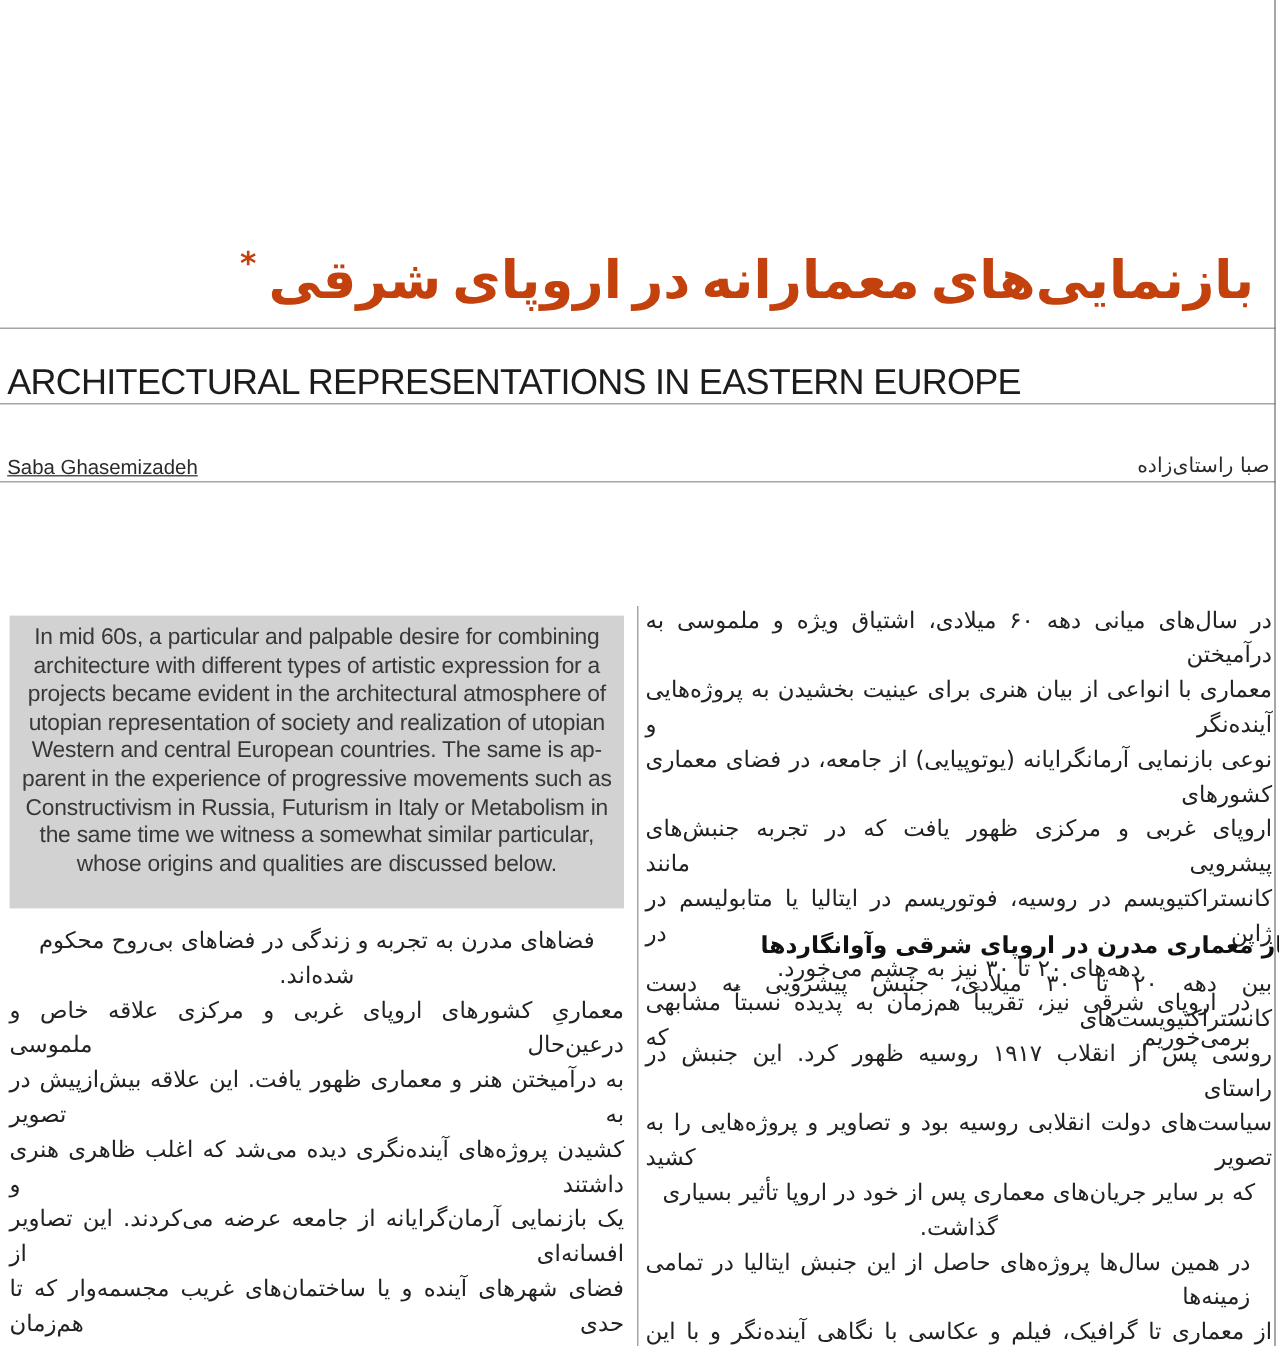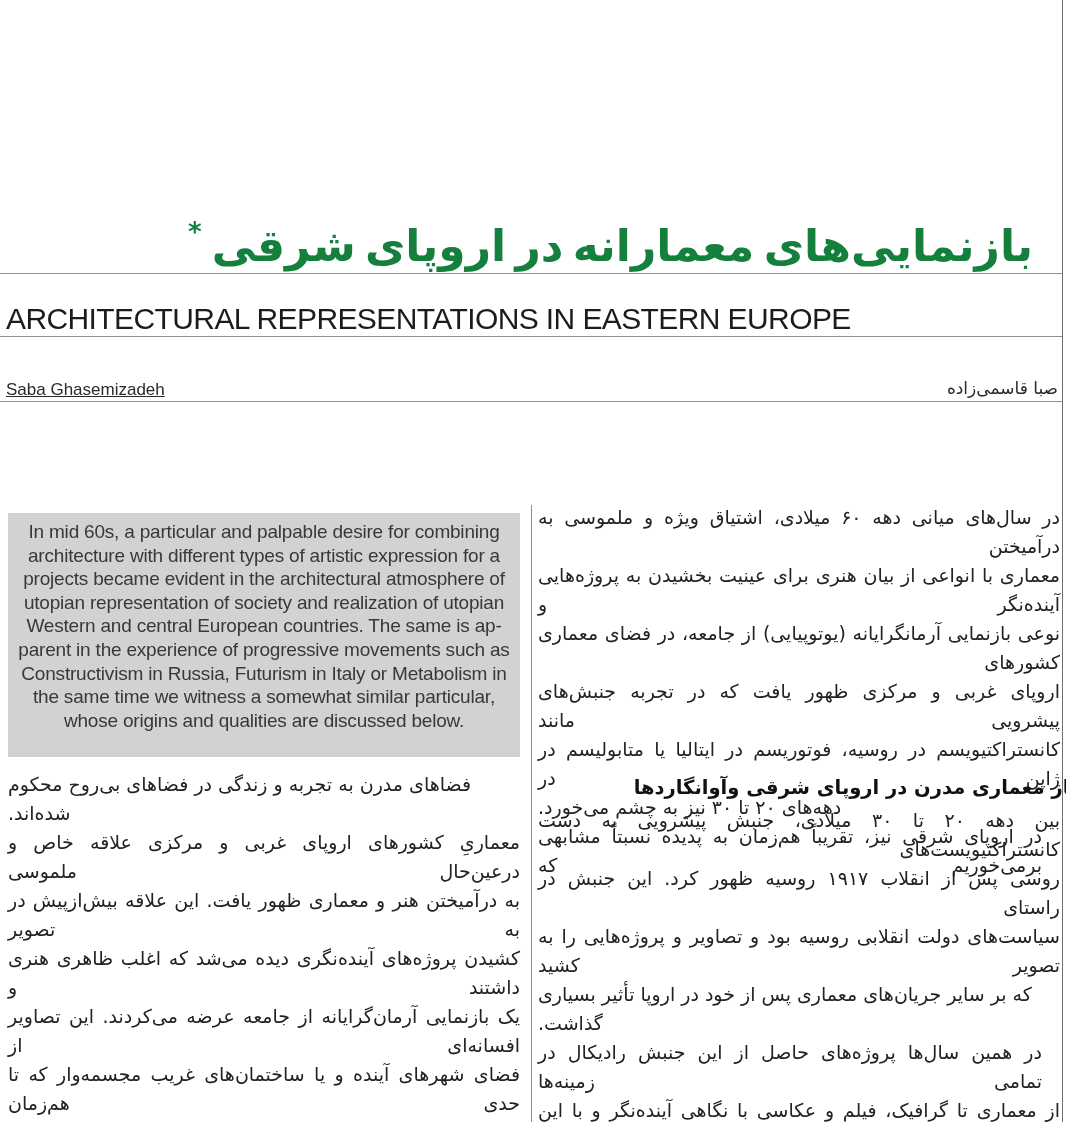--- a/index.html
+++ b/index.html
@@ -20,23 +20,23 @@
   #hr-title{top:273px;}
   #hr-entitle{top:336px;}
   #hr-authors{top:401px;}
   .vr{position:absolute;width:1px;background:var(--hairline);}
   #col-rule{left:531px;top:505px;height:617px;}
   #page-edge{left:1062px;top:0;height:1122px;background:var(--edge);}
 
   .fa{direction:rtl;font-family:"DejaVu Sans","Liberation Sans",sans-serif;}
 
   .title-fa{
-    position:absolute;top:204px;right:21px;margin:12px;
+    position:absolute;top:204px;right:21px;margin:0;
     font-size:44px;font-weight:700;line-height:1.35;
-    word-spacing:-6px;white-space:nowrap;color:#15803d;text-align:center;
+    word-spacing:-6px;white-space:nowrap;color:#c2410c;text-align:center;
   }
   .title-star{
     font-size:26px;font-weight:700;
     position:relative;top:-20px;margin-right:10px;
   }
   .title-en{
     position:absolute;left:6px;top:302px;
     font-size:30px;letter-spacing:-0.6px;color:#1c1c1c;white-space:nowrap;
   }
   .author-en{position:absolute;left:6px;top:380px;font-size:17px;color:#2a2a2a;text-decoration:underline;}
@@ -44,21 +44,21 @@
 
   .abstract-box{
     position:absolute;left:8px;top:513px;width:512px;height:244px;
     background:var(--abstract-bg);box-sizing:border-box;padding:7px 10px;
   }
   .abstract-box .tline{
     font-size:19px;line-height:23.6px;text-align:center;
     color:var(--abstract-ink);letter-spacing:-0.2px;
   }
 
-  .fa-col .tline{font-size:19px;line-height:29px;text-align:left;color:#222;}
+  .fa-col .tline{font-size:19px;line-height:29px;text-align:center;color:#222;}
   .fa-col .tline.just{text-align:justify;text-align-last:justify;}
   .fa-col .tline.ind{padding-right:18px;}
 
   #left-col{position:absolute;left:8px;top:770px;width:512px;}
   #right-col-intro{position:absolute;left:538px;top:503px;width:522px;}
   #section-heading{
     position:absolute;left:568px;top:776px;width:522px;
     font-size:19.5px;font-weight:700;text-align:right;color:#111;
   }
   #right-col-body{position:absolute;left:538px;top:806px;width:522px;}
@@ -70,21 +70,21 @@
 <div class="hr" id="hr-entitle"></div>
 <div class="hr" id="hr-authors"></div>
 <div class="vr" id="col-rule"></div>
 <div class="vr" id="page-edge"></div>
 
 <h1 class="fa title-fa"><span>بازنمایی‌های معمارانه در اروپای شرقی</span><span class="title-star">*</span></h1>
 
 <div class="title-en">ARCHITECTURAL REPRESENTATIONS IN EASTERN EUROPE</div>
 
 <div class="author-en">Saba Ghasemizadeh</div>
-<div class="author-fa fa">صبا قاسمی‌زاده</div>
+<div class="author-fa fa">صبا راستای‌زاده</div>
 
 <div class="abstract-box">
   <div>
       <div class="tline">In mid 60s, a particular and palpable desire for combining</div>
       <div class="tline">architecture with different types of artistic expression for a</div>
       <div class="tline">projects became evident in the architectural atmosphere of</div>
       <div class="tline">utopian representation of society and realization of utopian</div>
       <div class="tline">Western and central European countries. The same is ap-</div>
       <div class="tline">parent in the experience of progressive movements such as</div>
       <div class="tline">Constructivism in Russia, Futurism in Italy or Metabolism in</div>
@@ -112,15 +112,15 @@
     <div class="tline just ind">در اروپای شرقی نیز، تقریباً هم‌زمان به پدیده نسبتاً مشابهی برمی‌خوریم که</div>
   </div>
 
 <div class="fa" id="section-heading">آغاز معماری مدرن در اروپای شرقی وآوانگاردها</div>
 
 <div class="fa fa-col" id="right-col-body">
     <div class="tline just">بین دهه ۲۰ تا ۳۰ میلادی، جنبش پیشرویی به دست کانستراکتیویست‌های</div>
     <div class="tline just">روسی پس از انقلاب ۱۹۱۷ روسیه ظهور کرد. این جنبش در راستای</div>
     <div class="tline just">سیاست‌های دولت انقلابی روسیه بود و تصاویر و پروژه‌هایی را به تصویر کشید</div>
     <div class="tline">که بر سایر جریان‌های معماری پس از خود در اروپا تأثیر بسیاری گذاشت.</div>
-    <div class="tline just ind">در همین سال‌ها پروژه‌های حاصل از این جنبش رادیکال در تمامی زمینه‌ها</div>
+    <div class="tline just ind">در همین سال‌ها پروژه‌های حاصل از این جنبش ایتالیا در تمامی زمینه‌ها</div>
     <div class="tline just">از معماری تا گرافیک، فیلم و عکاسی با نگاهی آینده‌نگر و با این ویژگی‌ها خلق</div>
   </div>
 
 </body></html>

